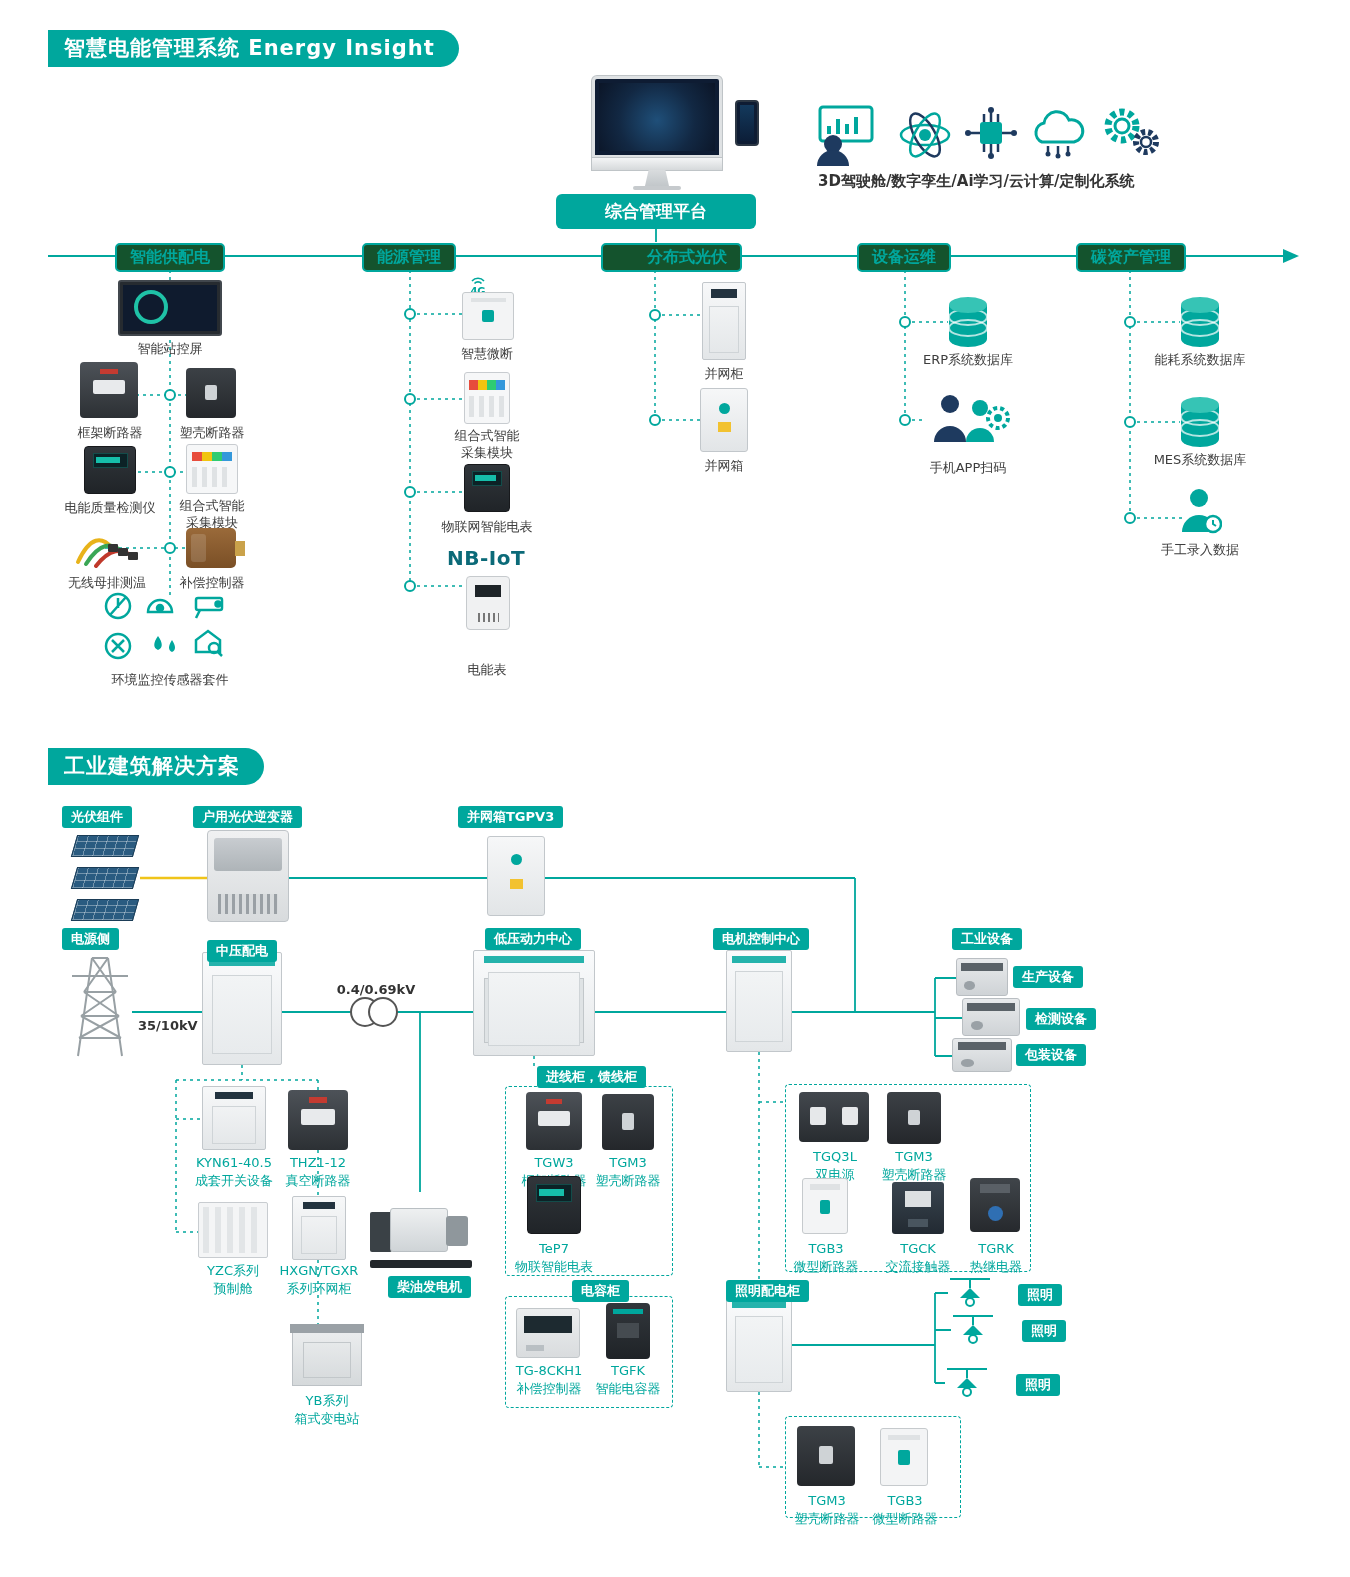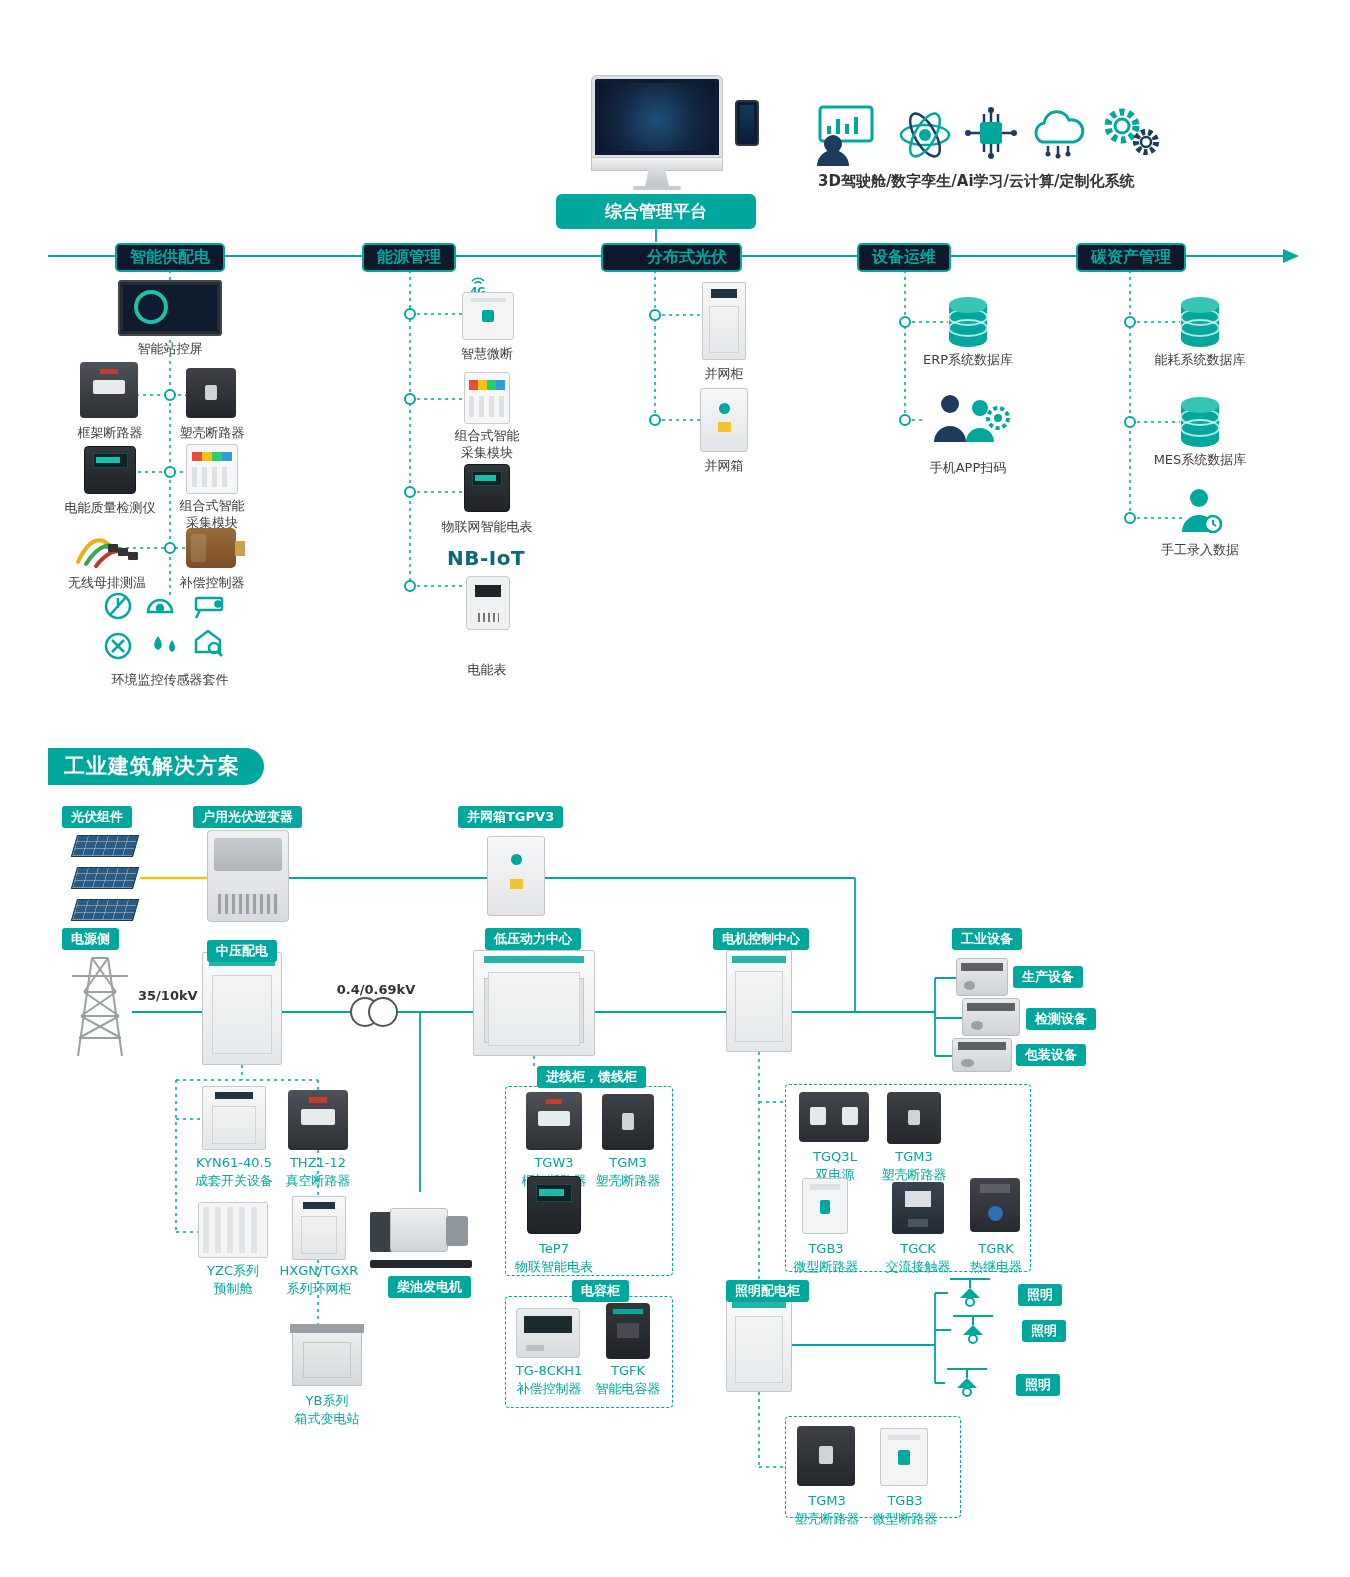--- a/index.html
+++ b/index.html
@@ -5,21 +5,21 @@
   :root{ --teal:#00A79D; --navy:#1E3A5F; }
   *{ margin:0; padding:0; box-sizing:border-box; }
   body{ background:#fff; font-family:"DejaVu Sans","Liberation Sans",sans-serif; }
   #canvas{ position:relative; width:1350px; height:1577px; background:#fff; overflow:hidden; }
   .abs{ position:absolute; }
   svg{ display:block; }
 
   .section-header{ background:var(--teal); color:#fff; font-weight:bold; font-size:21px;
     line-height:37px; height:37px; padding:0 24px 0 16px; border-radius:0 19px 19px 0;
     letter-spacing:1px; white-space:nowrap; }
-  .branch-label{ background:#0f172a; border:2px solid var(--teal); color:var(--teal);
+  .branch-label{ background:#14532d; border:2px solid var(--teal); color:var(--teal);
     font-weight:bold; font-size:16px; text-align:center; border-radius:5px;
     padding:2px 13px; white-space:nowrap; z-index:2; }
   .platform-banner{ background:var(--teal); color:#fff; font-weight:bold; font-size:17px;
     text-align:center; border-radius:6px; padding:6px 0; }
   .caption{ color:#3d3d3d; font-size:13px; text-align:center; white-space:pre-line; line-height:1.3; }
   .cap-strong{ color:#333; font-size:15px; font-weight:bold; white-space:nowrap; }
   .tag{ background:var(--teal); color:#fff; font-size:13px; font-weight:bold;
     padding:2px 9px; border-radius:3px; white-space:nowrap; z-index:2; }
   .prod-label{ color:var(--teal); font-size:13px; text-align:center; white-space:pre-line; line-height:1.35; }
   .volt{ color:#333; font-size:13px; font-weight:bold; white-space:nowrap; }
@@ -156,20 +156,21 @@
              M318 1080 V1090 M318 1150 V1196 M318 1260 V1328
              M534 1056 V1068
              M759 1052 V1296 M759 1102 H785
              M759 1392 V1467 M759 1467 H785" stroke="#00A79D" stroke-width="1.5" stroke-dasharray="3 4" fill="none"></path>
     <g fill="#ffffff" stroke="#555555" stroke-width="2">
       <circle cx="365" cy="1012" r="14"></circle>
         <circle cx="383" cy="1012" r="14"></circle>
     </g>
   </svg>
 
+  <div class="abs section-header" style="left:48px;top:30px;">智慧电能管理系统 Energy Insight</div>
 
   <div class="abs" style="left:592px;top:76px;width:130px;height:118px;">
     <div class="imac-screen">
         <div class="imac-ui"></div>
       </div>
     <div class="imac-chin"></div>
     <div class="imac-stand"></div>
     <div class="imac-base"></div>
   </div>
   <div class="abs phone" style="left:735px;top:100px;width:24px;height:46px;"></div>
@@ -397,21 +398,21 @@
   <div class="abs" style="left:68px;top:948px;width:64px;height:112px;">
     <svg width="64" height="112" viewBox="0 0 64 112">
       <g stroke="#98A0A4" stroke-width="2" fill="none">
         <path d="M24 10 L10 108 M40 10 L54 108 M24 10 H40"></path>
         <path d="M4 28 H60"></path>
         <path d="M16 44 H48 M13 68 H51 M11 90 H53"></path>
         <path d="M24 10 L48 44 M40 10 L16 44 M16 44 L51 68 M48 44 L13 68 M13 68 L53 90 M51 68 L11 90"></path>
       </g>
     </svg>
   </div>
-  <div class="abs volt" style="left:138px;top:988px;">35/10kV</div>
+  <div class="abs volt" style="left:138px;top:1018px;">35/10kV</div>
   <div class="abs cab" style="left:202px;top:952px;width:80px;height:113px;"></div>
   <div class="abs volt" style="left:336px;top:982px;width:80px;text-align:center;">0.4/0.69kV</div>
   <div class="abs cab" style="left:473px;top:950px;width:122px;height:106px;">
     <div class="lvmod" style="left:8%;top:26%;width:26%;height:62%;"></div>
     <div class="lvmod" style="left:38%;top:26%;width:26%;height:62%;"></div>
     <div class="lvmod" style="left:68%;top:26%;width:24%;height:62%;"></div>
   </div>
   <div class="abs cab" style="left:726px;top:950px;width:66px;height:102px;"></div>
 
   <div class="abs machine" style="left:956px;top:958px;width:52px;height:38px;"></div>

